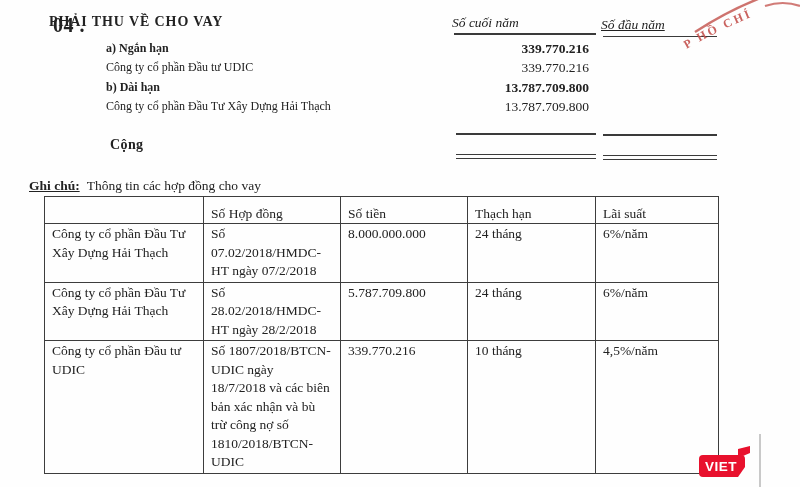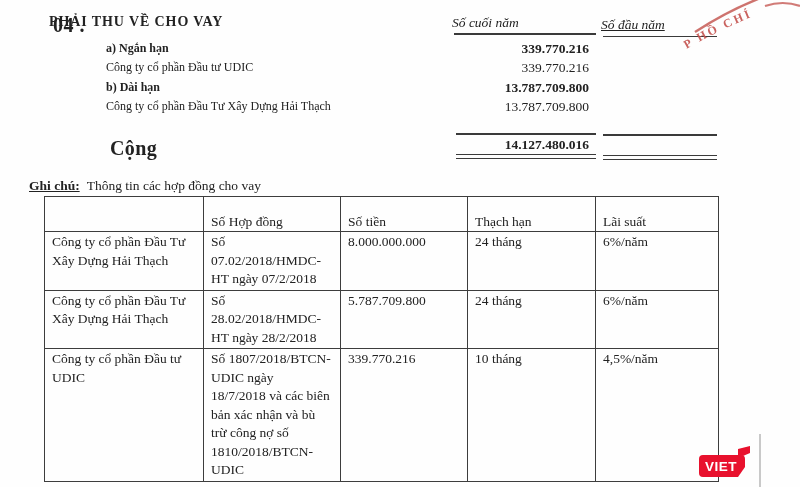--- a/index.html
+++ b/index.html
@@ -18,40 +18,40 @@
   .ch-end{left:452px;top:15px;width:148px;}
   .ch-begin{left:601px;top:17px;width:117px;text-align:left;text-decoration:underline;}
   .rule{background:#3a3a3a;height:1.6px;}
   .rule-end{left:454px;top:33px;width:142px;}
   .rule-begin{left:603px;top:35.5px;width:114px;}
   .lbl{left:66px;font-size:12px;white-space:nowrap;margin-left:40px;}
   .val{left:420px;width:169px;text-align:right;font-size:13.5px;}
   .r0{top:41px;} .r1{top:60px;} .r2{top:80px;} .r3{top:99px;}
   .total-rule-a{left:456px;top:133px;width:140px;}
   .total-rule-b{left:603px;top:134px;width:114px;}
-  .total-lbl{left:110px;top:137px;font-size:20px;font-weight:bold;letter-spacing:.4px;}
+  .total-lbl{left:110px;top:137px;font-size:14px;font-weight:bold;letter-spacing:.4px;}
   .total-val{top:137px;font-weight:bold;}
   .dbl{height:3.2px;border-top:1.6px solid #3a3a3a;border-bottom:1.6px solid #3a3a3a;background:transparent;}
   .dbl-a{left:456px;top:154px;width:140px;}
   .dbl-b{left:603px;top:155px;width:114px;}
 
   
   .note{left:29px;top:178px;font-size:13.5px;}
   .note .nlabel{font-weight:bold;text-decoration:underline;}
   .note .ntext{margin-left:7px;}
 
   
   .ctable-wrap{left:44px;top:196px;}
   table.ctable{border-collapse:collapse;table-layout:fixed;width:674px;height:263px;}
   table.ctable td,table.ctable th{
     border:1.6px solid #3d3d3d;font-size:13.5px;line-height:18.5px;
     vertical-align:top;padding:1px 7px;font-weight:normal;text-align:left;
     white-space:pre-line;overflow:hidden;
   }
-  table.ctable th{white-space:nowrap;padding-top:16px;padding-bottom:0;line-height:18px;}
+  table.ctable th{white-space:nowrap;padding-top:8px;padding-bottom:0;line-height:18px;}
   tr.hdr{height:19px;} tr.row1{height:54px;} tr.row2{height:56px;}
   td.amount{text-align:right;padding-right:10px;white-space:nowrap;}
   td.company{padding-left:4px;}
   td.term{padding-left:5px;}
 
   
   .stamp{left:683px;top:0;width:117px;height:54px;}
   .viet-logo{left:697px;top:446px;width:56px;height:34px;}
   .scan-line{left:759px;top:434px;width:1.5px;height:53px;background:#c9c9c9;}
 </style>
@@ -76,21 +76,20 @@
 
   <div class="abs lbl b r2">b) Dài hạn</div>
   <div class="abs val b r2">13.787.709.800</div>
 
   <div class="abs lbl r3">Công ty cổ phần Đầu Tư Xây Dựng Hải Thạch</div>
   <div class="abs val r3">13.787.709.800</div>
 
   <div class="abs rule total-rule-a"></div>
   <div class="abs rule total-rule-b"></div>
   <div class="abs total-lbl">Cộng</div>
-  <div class="abs val total-val">14.127.480.016</div>
   <div class="abs dbl dbl-a"></div>
   <div class="abs dbl dbl-b"></div>
 
   <div class="abs note">
     <span class="nlabel">Ghi chú:</span><span class="ntext">Thông tin các hợp đồng cho vay</span>
   </div>
 
   <div class="abs ctable-wrap">
     <table class="ctable">
       <colgroup>

